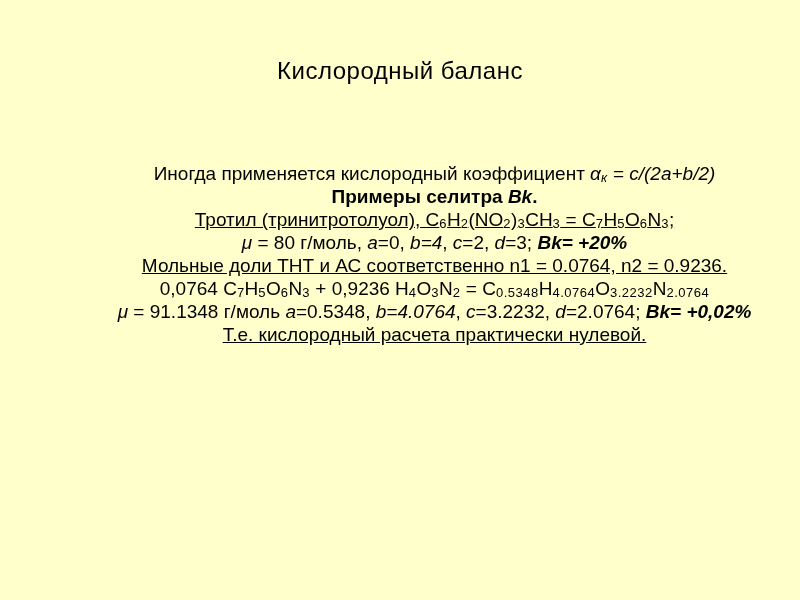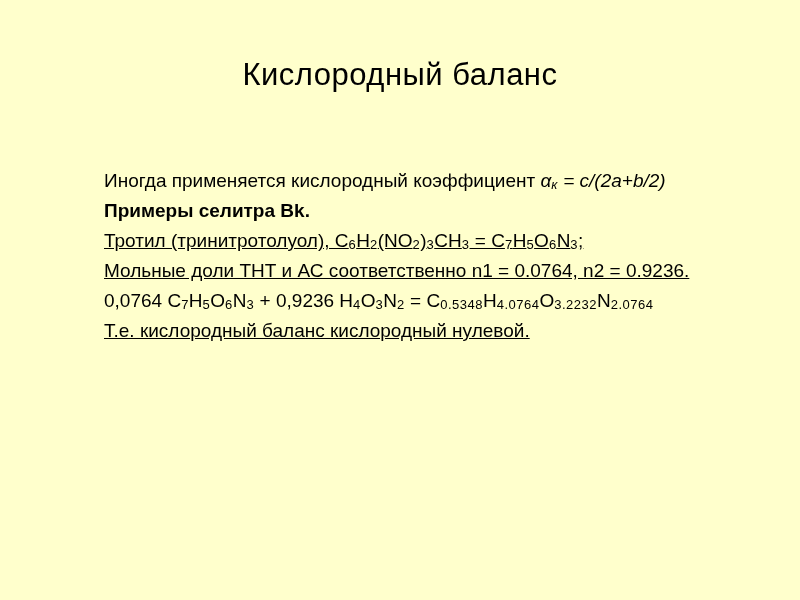--- a/index.html
+++ b/index.html
@@ -11,42 +11,42 @@
     color: #000000;
     font-family: "Liberation Sans", sans-serif;
     overflow: hidden;
   }
   .title {
     position: absolute;
     top: 57px;
     left: 0;
     right: 0;
     text-align: center;
-    font-size: 31px;
+    font-size: 24px;
     font-weight: 400;
     margin: 0;
     letter-spacing: 0.5px;
   }
   .body {
     position: absolute;
     left: 97px;
     top: 162px;
     right: 28px;
     font-size: 19px;
     line-height: 23px;
   }
-  .body p { margin: 7px; }
+  .body p { margin: 0; text-align: center; }
   .mb11 { margin-bottom: 11px; }
   .mb7  { margin-bottom: 7px; }
   .mb6  { margin-bottom: 6px; }
   .mb14 { margin-bottom: 14px; }
   .mb9  { margin-bottom: 9px; }
   .mb0  { margin-bottom: 0; text-decoration: underline; }
   .bold { font-weight: bold; }
-  .bi   { font-weight: bold; }
+  .bi   { font-weight: bold; font-style: italic; }
   i { font-style: italic; }
   sub.sb {
     font-size: 13px;
     vertical-align: baseline;
     position: relative;
     top: 2px;
     line-height: 0;
     letter-spacing: 0.5px;
   }
 </style>
@@ -60,23 +60,25 @@
   <div class="body">
 
     <p class="mb11"><span>Иногда применяется кислородный коэффициент </span><i><span>α</span><sub class="sb">к</sub><span> = c/(2a+b/2)</span></i></p>
 
     <p class="bold mb7"><span>Примеры селитра </span><span class="bi">Bk</span><span>.</span></p>
 
     <p class="mb0"><span>Тротил (тринитротолуол), C</span><sub class="sb">6</sub><span>H</span><sub class="sb">2</sub><span>(NO</span><sub class="sb">2</sub><span>)</span><sub class="sb">3</sub><span>CH</span><sub class="sb">3</sub><span> = C</span><sub class="sb">7</sub><span>H</span><sub class="sb">5</sub><span>O</span><sub class="sb">6</sub><span>N</span><sub class="sb">3</sub><span>;</span></p>
 
 
 
+    <p class="mb14"><i>μ</i><span> = 80 г/моль, </span><i>a</i><span>=0, </span><i>b=4</i><span>, </span><i>c</i><span>=2, </span><i>d</i><span>=3; </span><span class="bi">Bk= +20%</span></p>
 
 
     <p class="mb0">Мольные доли ТНТ и АС соответственно n1 = 0.0764, n2 = 0.9236.</p>
 
     <p class="mb9"><span>0,0764 C</span><sub class="sb">7</sub><span>H</span><sub class="sb">5</sub><span>O</span><sub class="sb">6</sub><span>N</span><sub class="sb">3</sub><span> + 0,9236 H</span><sub class="sb">4</sub><span>O</span><sub class="sb">3</sub><span>N</span><sub class="sb">2</sub><span> = C</span><sub class="sb">0.5348</sub><span>H</span><sub class="sb">4.0764</sub><span>O</span><sub class="sb">3.2232</sub><span>N</span><sub class="sb">2.0764</sub></p>
 
+    <p class="mb11"><i>μ</i><span> = 91.1348 г/моль </span><i>a</i><span>=0.5348, </span><i>b=4.0764</i><span>, </span><i>c</i><span>=3.2232, </span><i>d</i><span>=2.0764; </span><span class="bi">Bk= +0,02%</span></p>
 
-    <p class="mb0">Т.е. кислородный баланс кислородный нулевой.</p>
+    <p class="mb0">Т.е. кислородный расчета практически нулевой.</p>
 
   </div>
 </div>
 
 </body></html>

